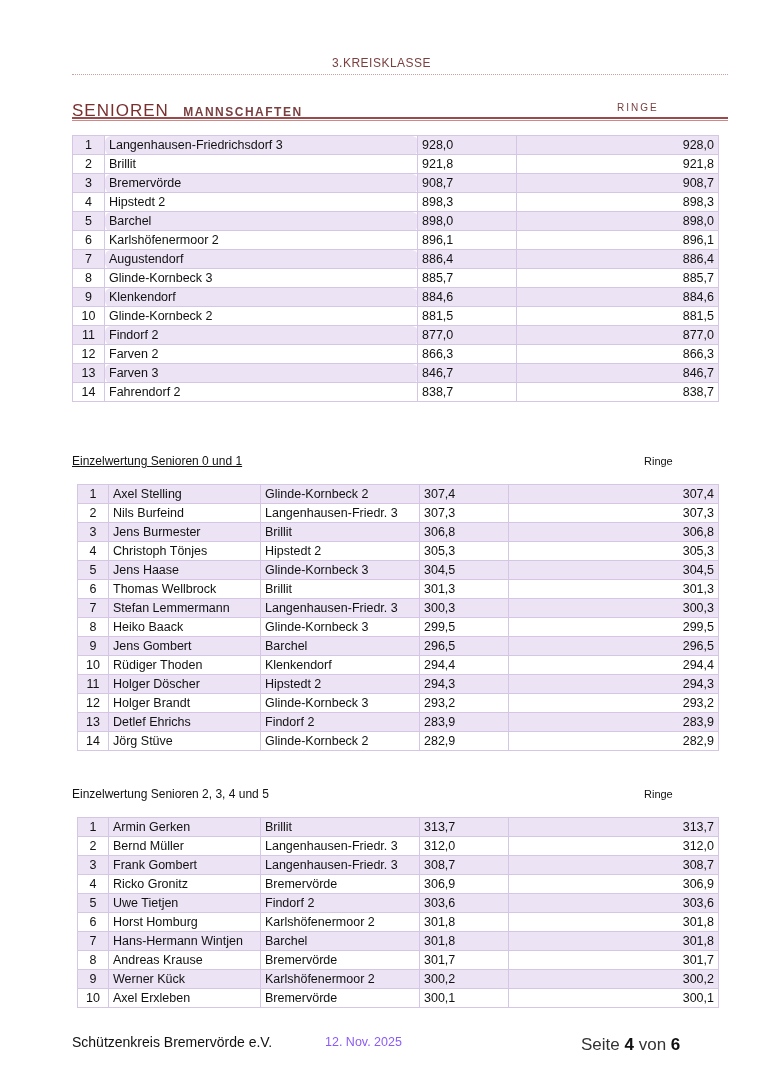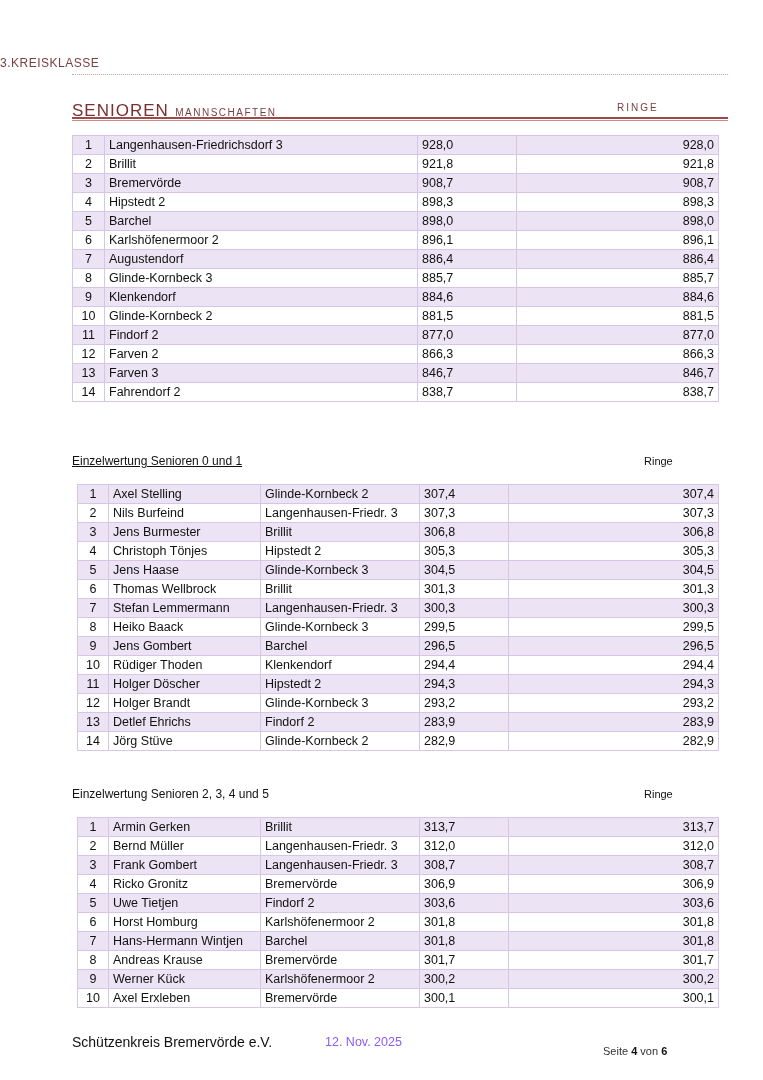--- a/index.html
+++ b/index.html
@@ -1,56 +1,56 @@
 <!DOCTYPE html>
 <html><head>
 <meta charset="utf-8">
 <style>
   html, body { margin: 0; padding: 0; background: #ffffff; }
   body { width: 763px; height: 1080px; position: relative; overflow: hidden;
          font-family: "Liberation Sans", sans-serif; color: #111; }
-  .header-title { position: absolute; top: 56px; left: 0; width: 763px; text-align: left;
+  .header-title { position: absolute; top: 56px; left: 0; width: 763px; text-align: center;
                   font-size: 12px; letter-spacing: 0.5px; color: #7a3f3f; }
   .header-rule { position: absolute; top: 74px; left: 72px; width: 656px; height: 0;
                  border-top: 1px dotted #c9a1a1; }
   .section-head { position: absolute; top: 101px; left: 72px; width: 656px; height: 16px; }
   .section-head .big { font-size: 17px; letter-spacing: 1px; color: #7a2f2f; }
-  .section-head .small { font-size: 10px; letter-spacing: 1.5px; color: #7a3f3f; margin-left: 2px; }
+  .section-head .small { font-size: 12px; letter-spacing: 1.5px; color: #7a3f3f; margin-left: 10px; font-weight: bold; }
   .section-head .ringe { position: absolute; left: 545px; top: 1px; font-size: 10px; letter-spacing: 2px; color: #7a3f3f; }
   .section-rule { position: absolute; top: 117px; left: 72px; width: 656px; height: 2px; background: #9a4a4a; }
   .section-rule2 { position: absolute; top: 120px; left: 72px; width: 656px; height: 1px; background: #c98a8a; }
 
   table.t { position: absolute; border-collapse: collapse; font-size: 12.5px; }
   table.t td { border: 1px solid #d6c6e6; height: 18px; padding: 0 4px; white-space: nowrap; }
   table.t tr:nth-child(odd) td { background: #ece3f4; }
   table.t tr:nth-child(even) td { background: #ffffff; }
   td.rank { text-align: center; }
   td.right { text-align: right; }
 
   #t1 { top: 135px; left: 72px; width: 647px; }
   #t1 td.rank { width: 23px; }
-  #t1 td.name { width: 304px; }
+  #t1 td.name { width: 304px; border-radius: 6px; }
   #t1 td.val { width: 90px; }
 
   .subhead { position: absolute; left: 72px; width: 610px; font-size: 12px; }
   .subhead .ringe { position: absolute; left: 572px; top: 1px; font-size: 11px; }
   #sh2 { top: 454px; text-decoration: underline; }
   #sh3 { top: 787px; }
 
   #t2 { top: 484px; left: 77px; width: 642px; }
   #t3 { top: 817px; left: 77px; width: 642px; }
   #t2 td.rank, #t3 td.rank { width: 22px; }
   #t2 td.pname, #t3 td.pname { width: 143px; margin-top: 40px; }
   #t2 td.club, #t3 td.club { width: 150px; }
   #t2 td.val, #t3 td.val { width: 80px; }
 
   .footer { position: absolute; top: 1034px; left: 72px; width: 620px; height: 16px; }
   .footer .org { position: absolute; left: 0; font-family: Liberation Sans, sans-serif; font-size: 14px; }
   .footer .date { position: absolute; left: 253px; top: 1px; font-size: 12.5px; color: #8b5cf6; }
-  .footer .page { position: absolute; left: 509px; top: 11px; font-size: 11px; color: #333; margin-left: 22px; }
+  .footer .page { position: absolute; left: 509px; top: 1px; font-size: 17px; color: #333; }
   .footer .page b { color: #111; }
 </style>
 </head>
 <body>
 
 <div class="header-title">3.KREISKLASSE</div>
 <div class="header-rule"></div>
 
 <div class="section-head">
   <span class="big">SENIOREN</span>

